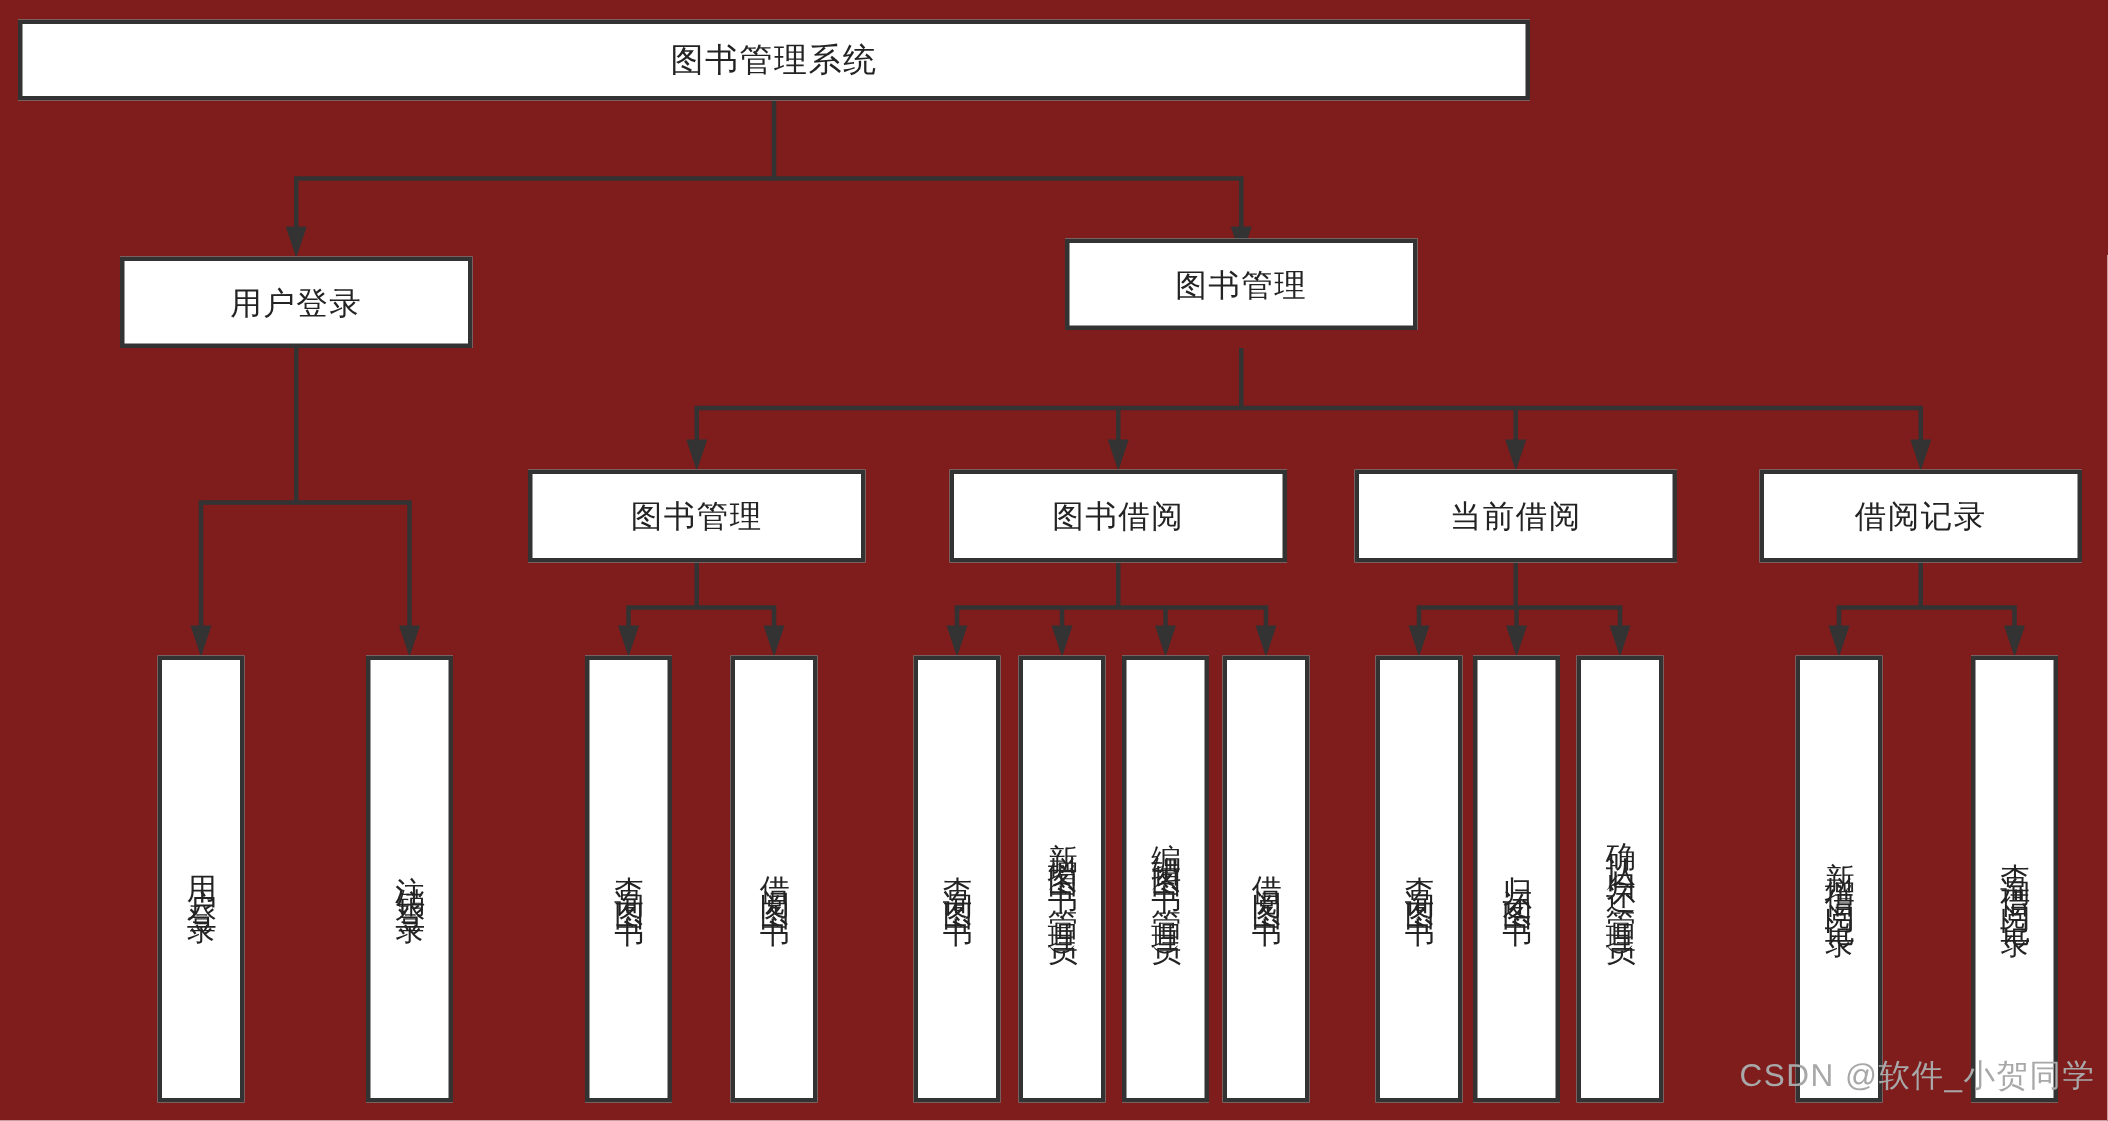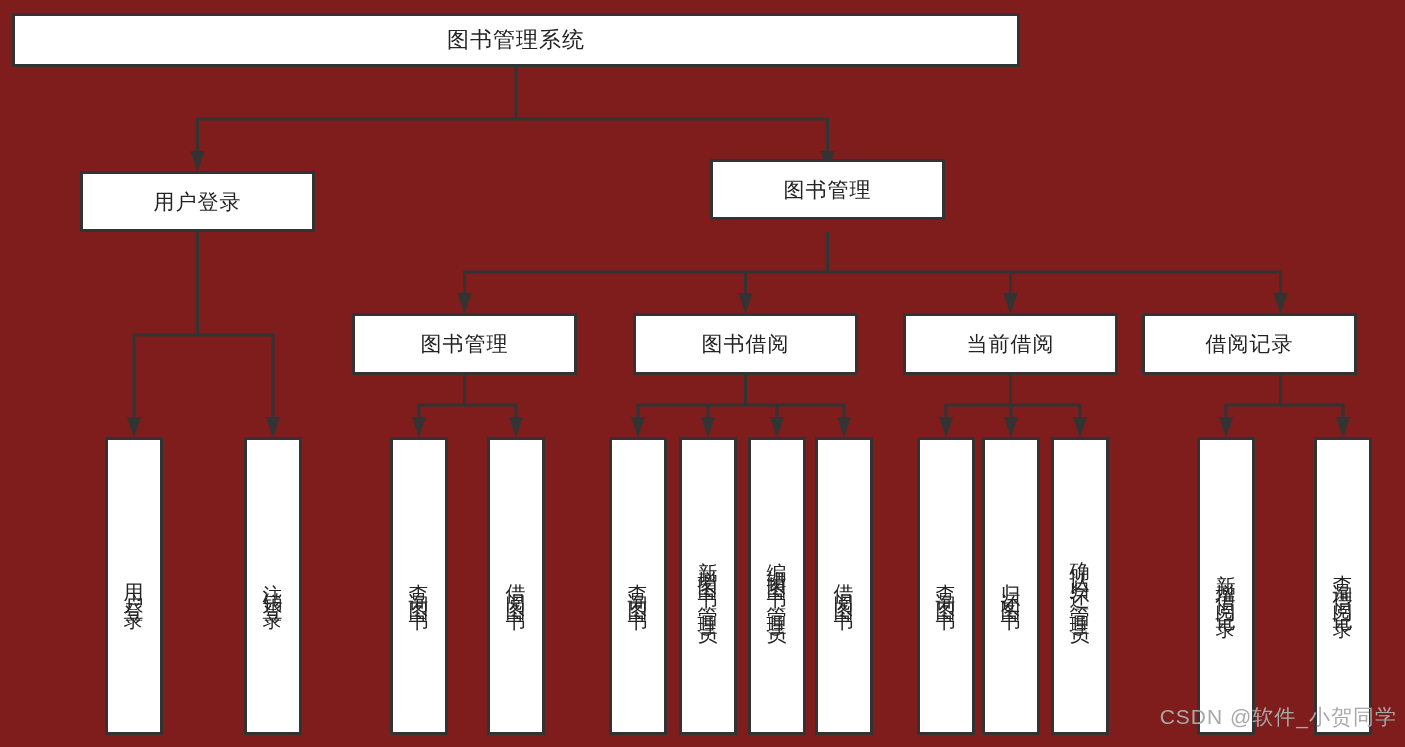--- a/index.html
+++ b/index.html
@@ -135,21 +135,21 @@
 
   <div class="node h" style="left:352px;top:313px;width:225px;height:62px">
     <span>图书管理</span>
   </div>
   <div class="node h" style="left:903px;top:313px;width:215px;height:62px">
     <span>当前借阅</span>
   </div>
   <div class="node h" style="left:633px;top:313px;width:225px;height:62px">
     <span>图书借阅</span>
   </div>
-  <div class="node h" style="left:1142px;top:313px;width:215px;height:62px">
+  <div class="node h" style="left:1173px;top:313px;width:215px;height:62px">
     <span>借阅记录</span>
   </div>
 
   <div class="node leaf" style="left:105px;top:437px;width:58px;height:298px">
     <span class="vtext">用户登录</span>
   </div>
   <div class="node leaf" style="left:244px;top:437px;width:58px;height:298px">
     <span class="vtext">注销登录</span>
   </div>
 

